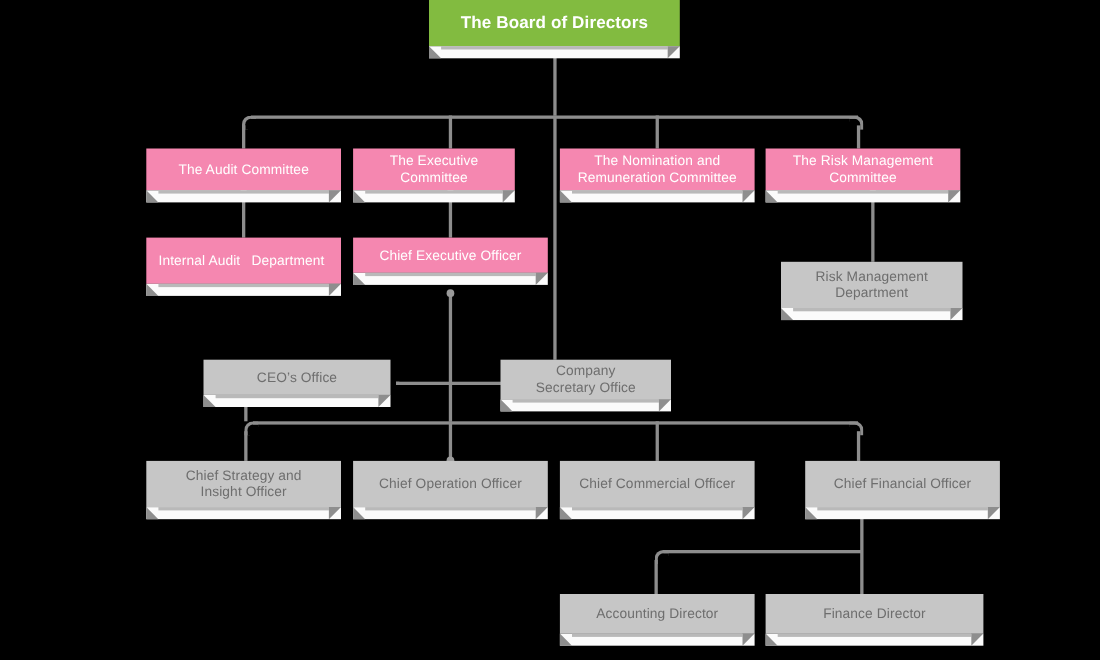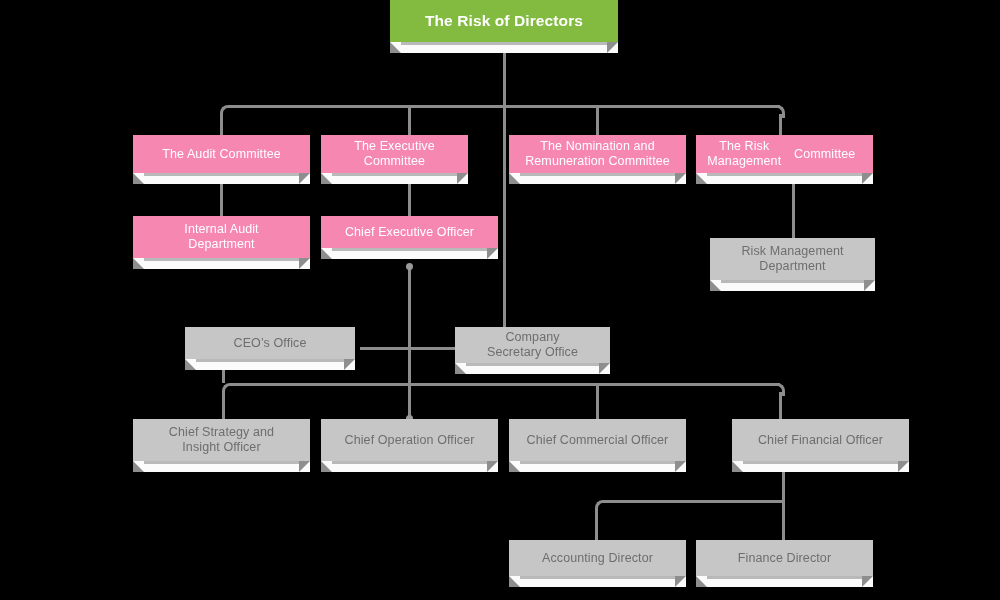--- a/index.html
+++ b/index.html
@@ -168,21 +168,21 @@
   <div class="nub" style="left:406px; top:415px;"></div>
 
   <div class="conn v" style="left:782px; top:468px; height:72px;"></div>
   <div class="nub" style="left:780px; top:464px;"></div>
   <div class="conn h" style="left:603px; top:500px; width:180px;"></div>
   <div class="elbow tl" style="left:595px; top:500px; width:10px; height:10px;"></div>
   <div class="conn v" style="left:595px; top:509px; height:31px;"></div>
 
   <div class="node green" style="left:390px; top:0px; width:228px;">
     <div class="body" style="height:42px;">
-      <span class="txt">The Risk of Directors</span>
+      <span class="txt">The Board of Directors</span>
     </div>
     <div class="shelf">
         <div class="lip"></div>
       </div>
   </div>
 
   <div class="node pink" style="left:133px; top:135px; width:177px;">
     <div class="body" style="height:38px;">
       <span class="txt">The Audit Committee</span>
     </div>
@@ -204,31 +204,31 @@
     <div class="body" style="height:38px; flex-direction:column; justify-content:center;">
       <span class="txt">The Nomination and</span>
       <span class="txt">Remuneration Committee</span>
     </div>
     <div class="shelf">
         <div class="lip"></div>
       </div>
   </div>
 
   <div class="node pink" style="left:696px; top:135px; width:177px;">
-    <div class="body" style="height:38px; flex-direction:row; justify-content:center;">
+    <div class="body" style="height:38px; flex-direction:column; justify-content:center;">
       <span class="txt">The Risk Management</span>
       <span class="txt">Committee</span>
     </div>
     <div class="shelf">
         <div class="lip"></div>
       </div>
   </div>
 
   <div class="node pink" style="left:133px; top:216px; width:177px;">
-    <div class="body" style="height:42px; flex-direction:column; ">
+    <div class="body" style="height:42px; flex-direction:row; ">
       <span class="txt">Internal Audit</span>
       <span class="txt">Department</span>
     </div>
     <div class="shelf">
         <div class="lip"></div>
       </div>
   </div>
 
   <div class="node pink" style="left:321px; top:216px; width:177px;">
     <div class="body" style="height:32px;">
@@ -307,21 +307,21 @@
 
   <div class="node grey" style="left:509px; top:540px; width:177px;">
     <div class="body" style="height:36px;">
       <span class="txt">Accounting Director</span>
     </div>
     <div class="shelf">
         <div class="lip"></div>
       </div>
   </div>
 
-  <div class="node grey" style="left:696px; top:540px; width:177px;">
+  <div class="node grey" style="left:696px; top:540px; width:198px;">
     <div class="body" style="height:36px;">
       <span class="txt">Finance Director</span>
     </div>
     <div class="shelf">
         <div class="lip"></div>
       </div>
   </div>
 
 </div>
 

